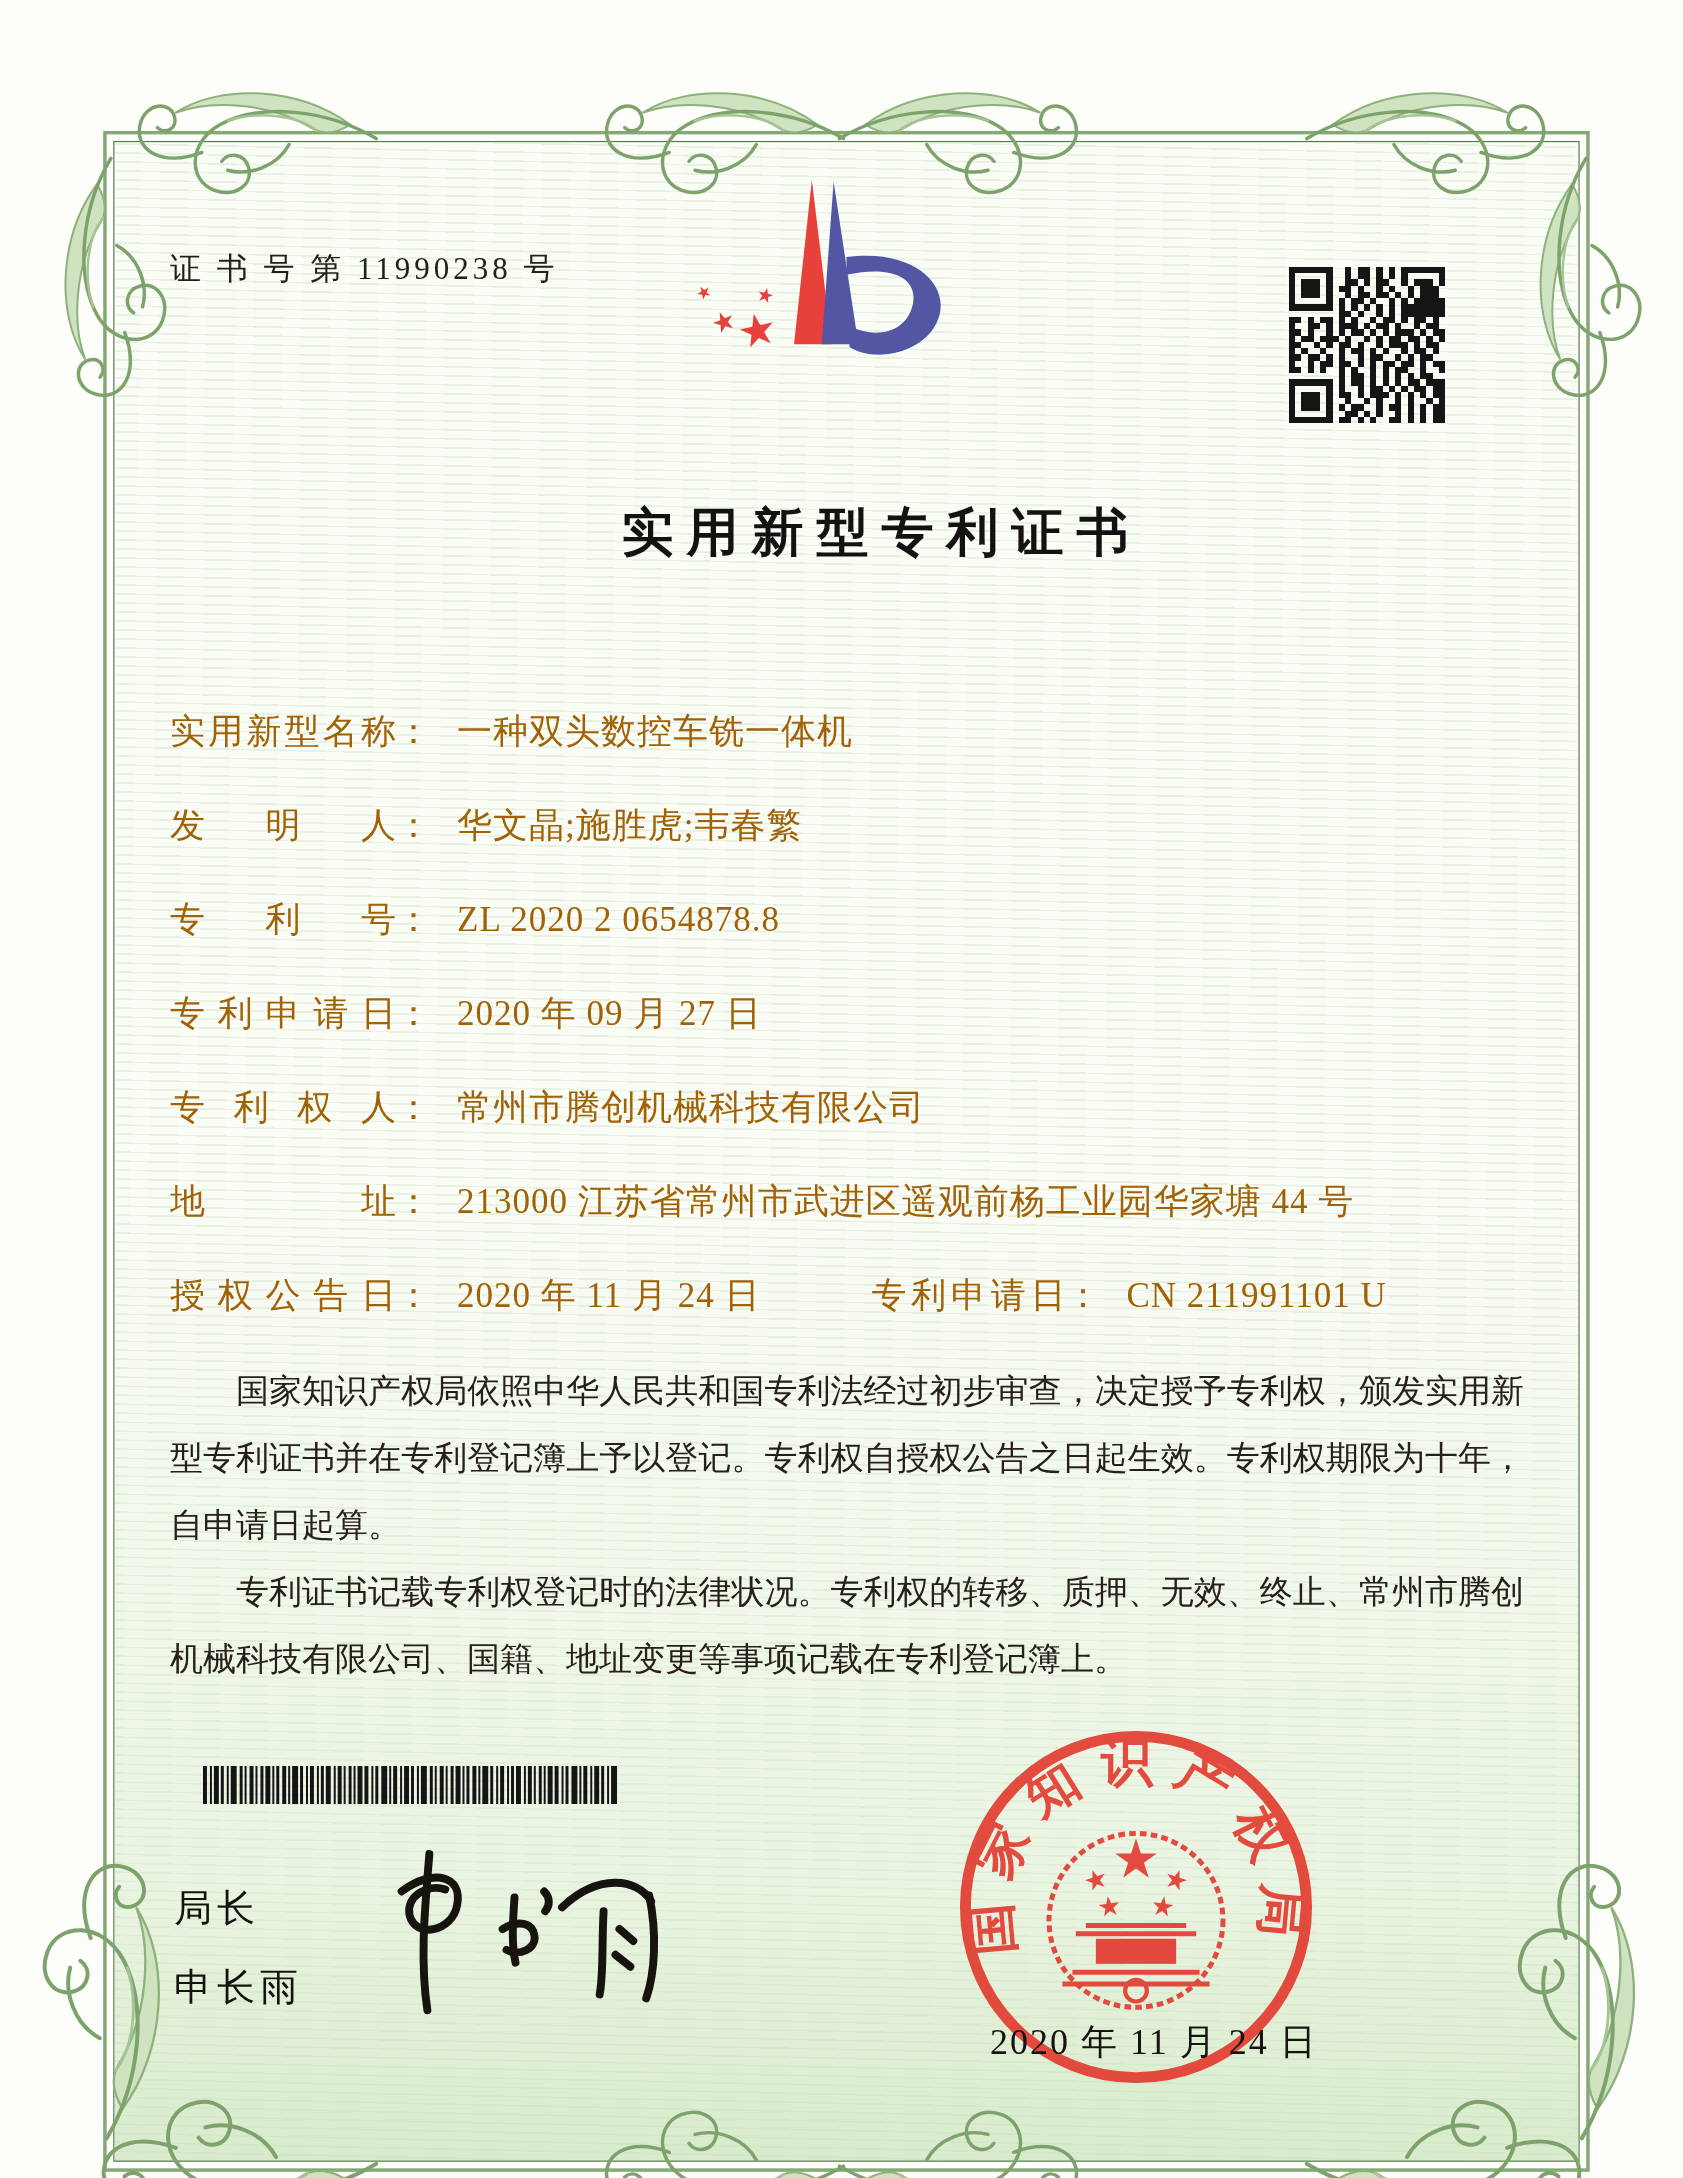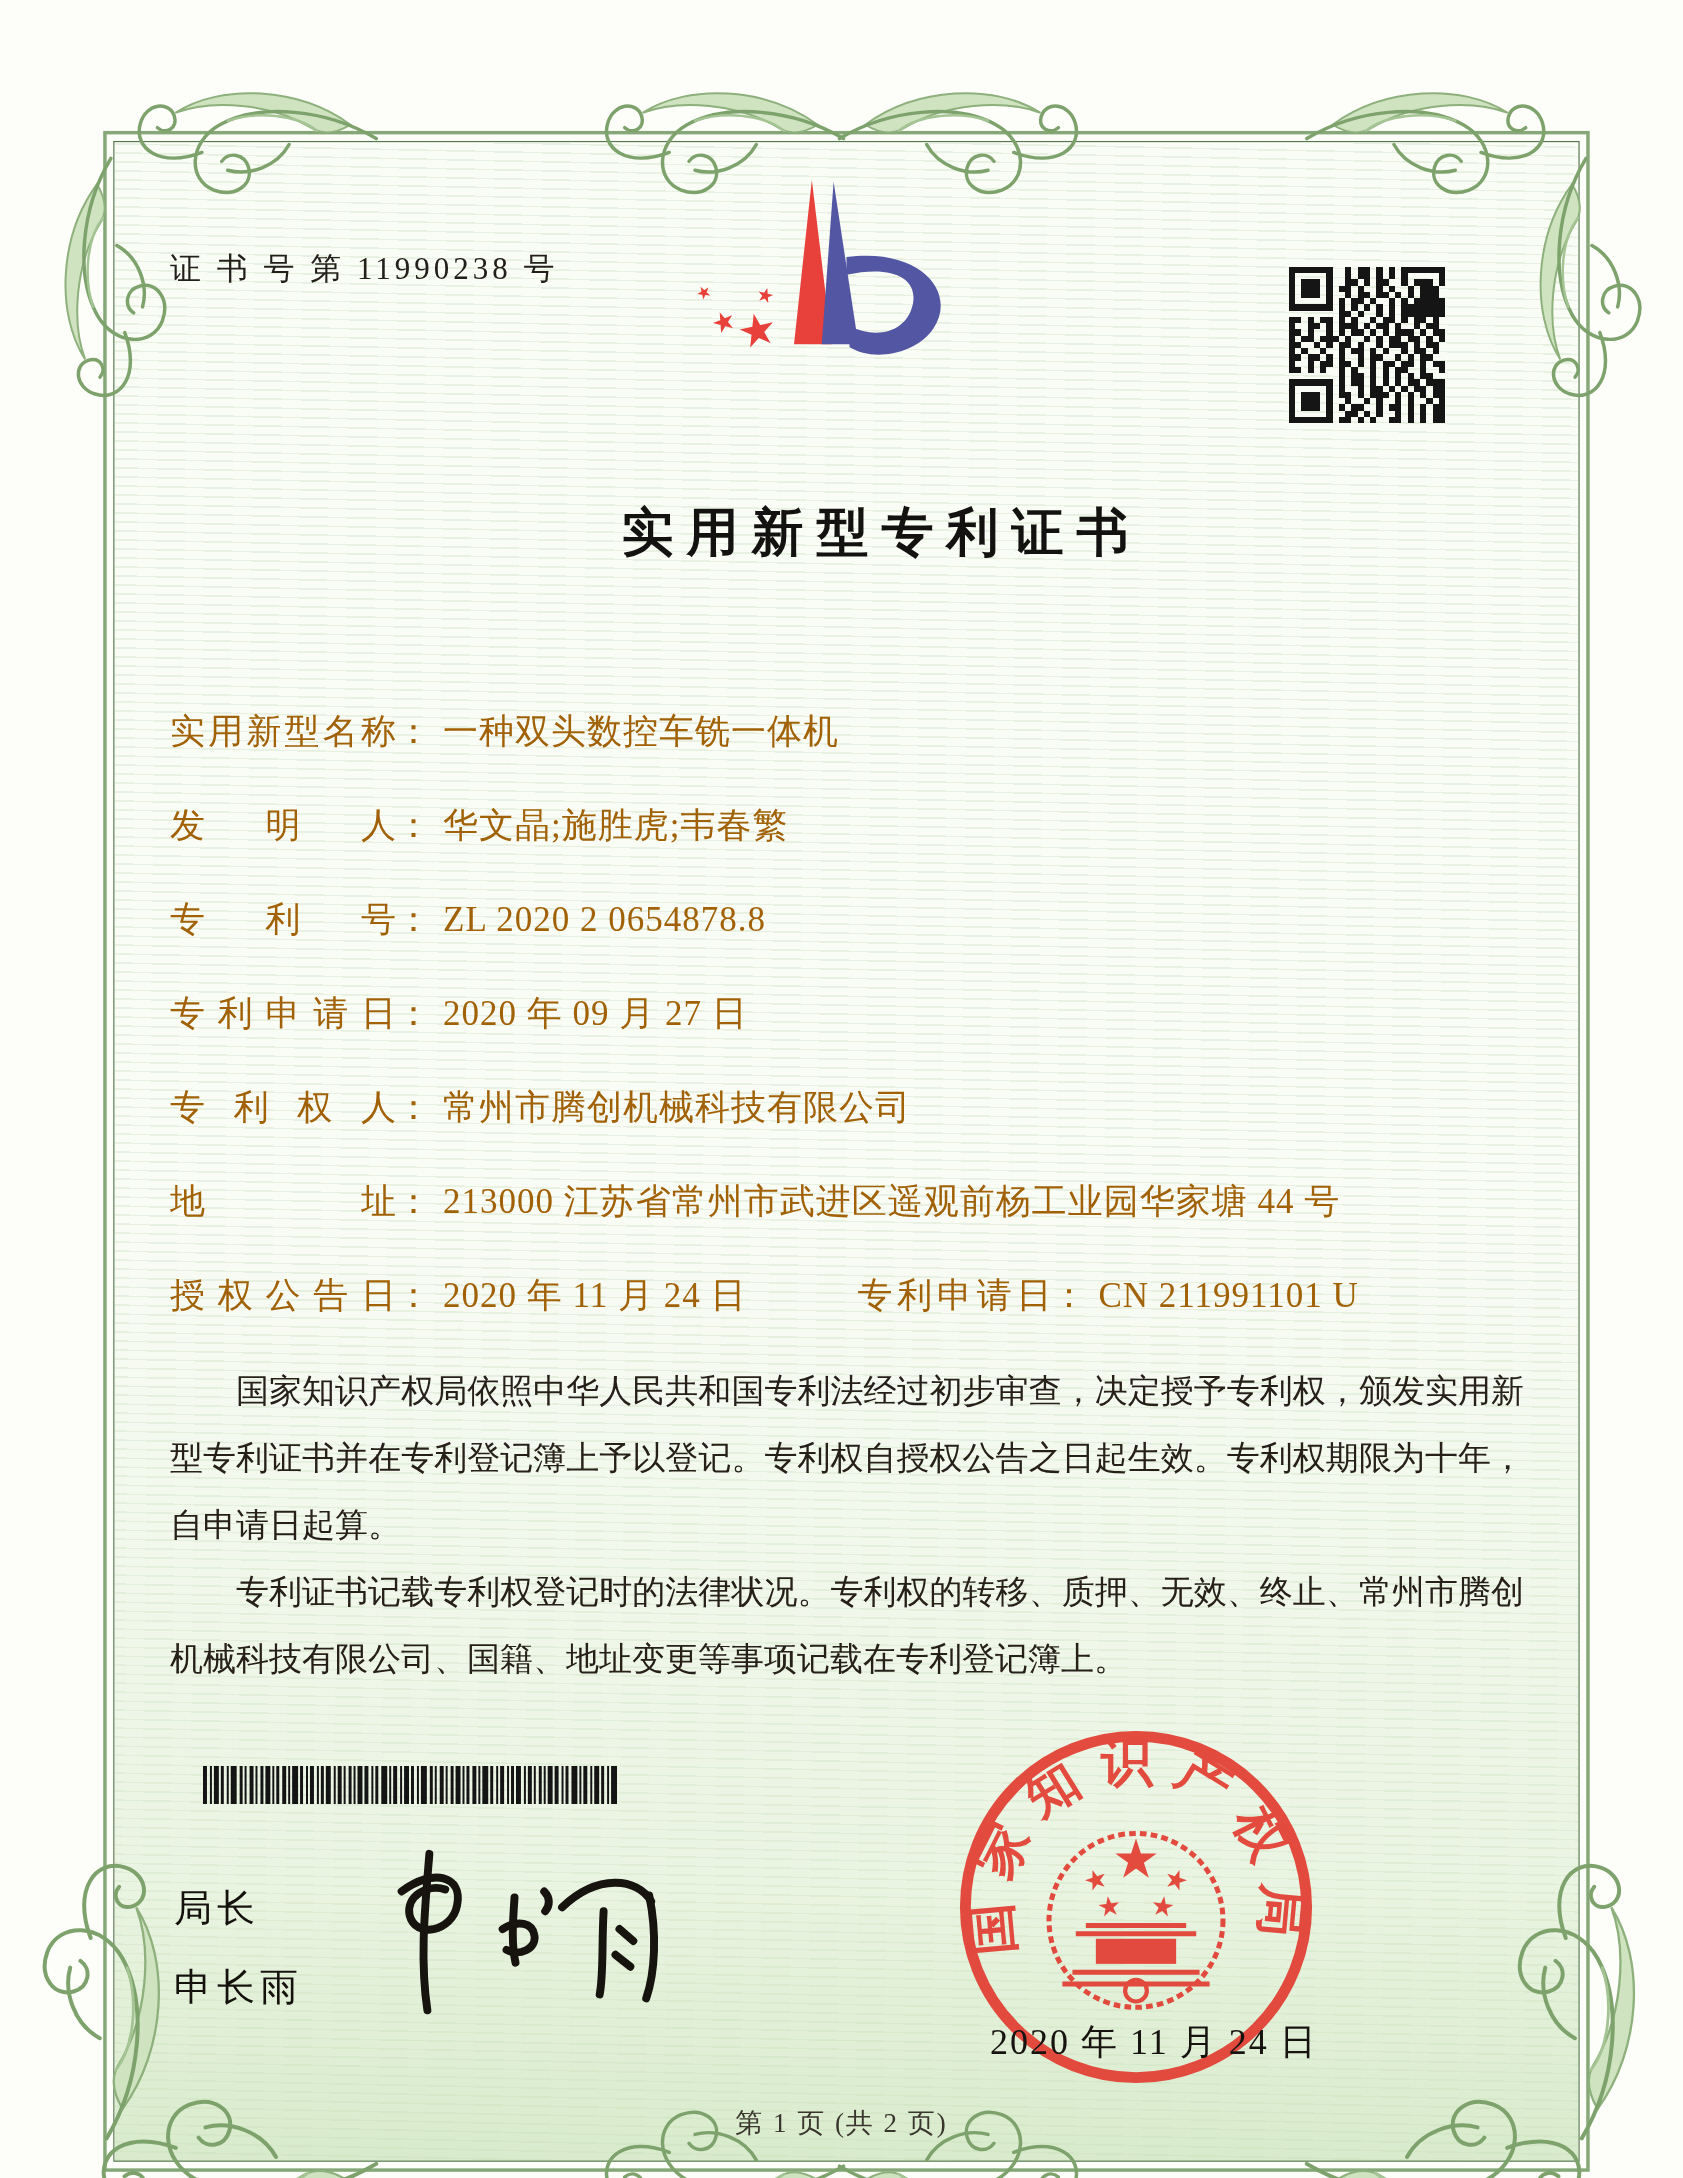--- a/index.html
+++ b/index.html
@@ -21,21 +21,21 @@
   .logo{position:absolute;left:609px;top:166px;width:376px;height:193px;}
   .qr{position:absolute;left:1289px;top:267px;width:156px;height:156px;}
   .title{
     position:absolute;left:0;top:498px;width:100%;text-align:center;
     font-size:52px;font-weight:700;letter-spacing:13px;color:#141210;margin-left:40px;
   }
   .fields{position:absolute;left:170px;top:713px;width:1356px;}
   .row{display:flex;align-items:flex-start;margin-bottom:56px;font-size:35px;line-height:38px;color:#a16207;}
   .flabel{display:inline-block;width:226px;text-align:justify;text-align-last:justify;}
   .colon{margin-right:12px;}
-  .fval{letter-spacing:1px;white-space:nowrap;}
+  .fval{letter-spacing:1px;white-space:nowrap;margin-left:14px;}
   .pair2{margin-left:111px;display:flex;}
   .pair2 .flabel{width:194px;}
   .paras{
     position:absolute;left:170px;top:1358px;width:1354px;
     font-size:33px;line-height:2.03;color:#262019;text-align:justify;
   }
   .paras p{margin:0;text-indent:2em;}
   .barcode{position:absolute;left:203px;top:1766px;width:416px;height:38px;}
   .officer{position:absolute;left:174px;top:1883px;font-family:"Liberation Sans","DejaVu Sans",sans-serif;
     font-size:38px;letter-spacing:5px;color:#15120e;}
@@ -200,21 +200,20 @@
       <use href="#star" fill="#e23b30" transform="translate(126,110) scale(6.5) rotate(8)"></use>
       <path d="M74,126 h72 M80,121 h60" class="sealred" stroke-width="3"></path>
       <rect x="86" y="129" width="48" height="15" fill="#e23b30"></rect>
       <path d="M72,149 h76 M66,156 h88" class="sealred" stroke-width="3"></path>
       <circle cx="110" cy="160" r="6.5" class="sealred" stroke-width="2.5"></circle>
     </g>
   </svg>
 
   <div class="issue-date">2020 年 11 月 24 日</div>
 
-  <div class="footer">第 1 页 (共 2 页)</div>
 
 </div>
 
 <svg class="frame" viewBox="0 0 1700 2200">
   <rect x="106" y="134" width="1498" height="2058" fill="none" stroke="#86a878" stroke-width="3.5"></rect>
   <rect x="115" y="143" width="1480" height="2040" fill="none" stroke="#567a4e" stroke-width="1.2"></rect>
 
   <use href="#flr" transform="translate(852,138)"></use>
   <use href="#flr" transform="translate(848,138) scale(-1,1)"></use>
 

